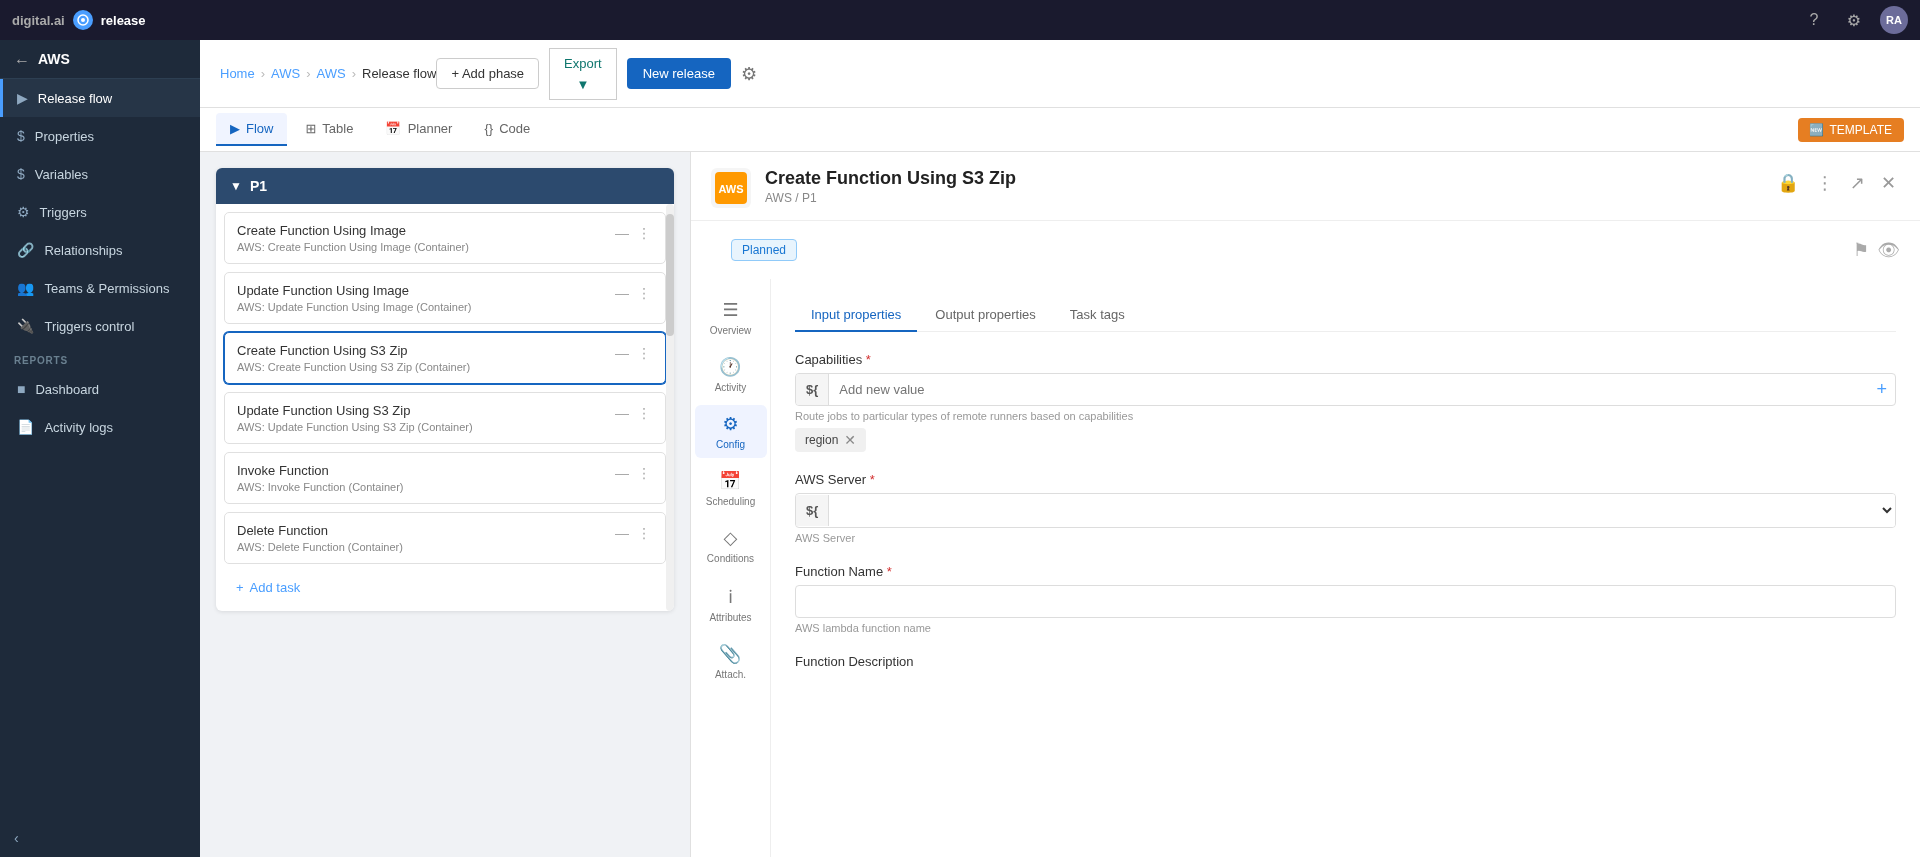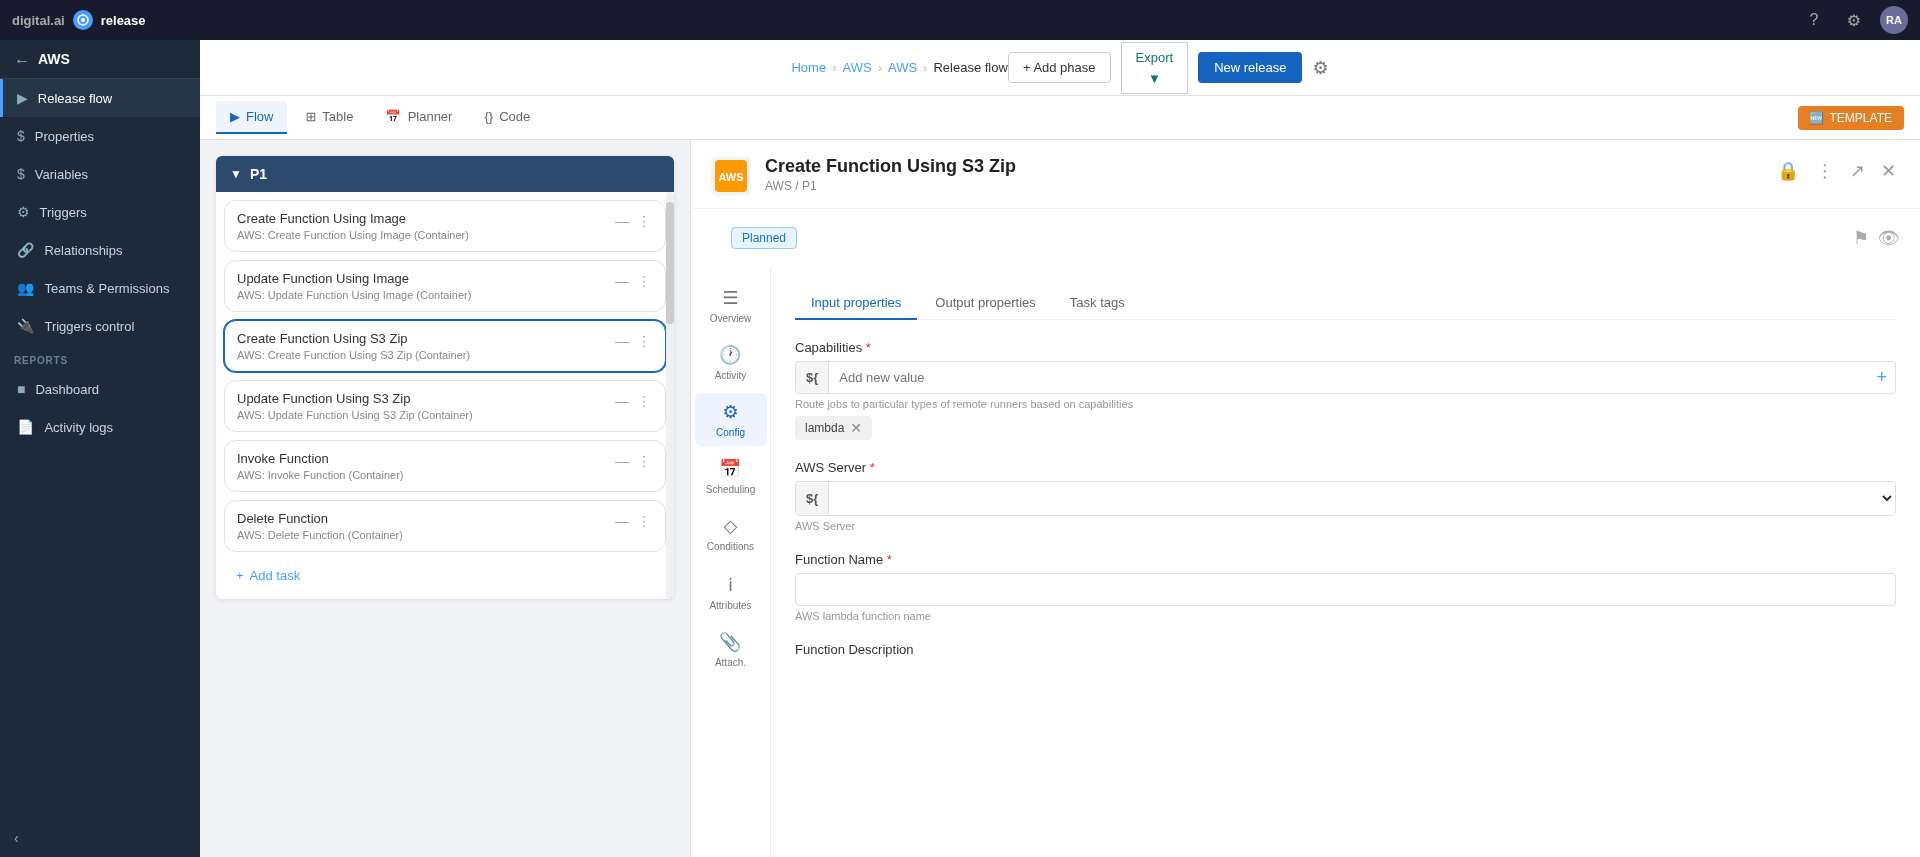--- a/index.html
+++ b/index.html
@@ -112,24 +112,24 @@
       display: flex;
       flex-direction: column;
       overflow: hidden;
     }
 
     
     .sub-header {
       background: white;
       border-bottom: 1px solid #e0e0e0;
       padding: 16px 20px;
-      height: 56px;
-      display: flex;
-      align-items: center;
-      justify-content: center;
+      height: 68px;
+      display: flex;
+      align-items: center;
+      justify-content: flex-start;
       flex-shrink: 0;
     }
     .breadcrumb {
       display: flex;
       align-items: center;
       gap: 6px;
       font-size: 13px;
       color: #555;
     }
     .breadcrumb-sep { color: #bbb; }
@@ -246,21 +246,21 @@
       gap: 8px;
       font-size: 14px;
       font-weight: 600;
     }
     .phase-header-chevron { font-size: 12px; }
     .phase-header-title { flex: 1; }
 
     .task-list { padding: 8px; }
     .task-item {
       border: 1px solid #e0e0e0;
-      border-radius: 12px;
+      border-radius: 5px;
       margin-bottom: 8px;
       padding: 10px 12px;
       background: white;
       position: relative;
       cursor: pointer;
     }
     .task-item.selected {
       border-color: #1565c0;
       box-shadow: 0 0 0 1px #1565c0;
     }
@@ -793,21 +793,21 @@
               <label class="form-label">
                 <span>Capabilities</span> <span class="required">*</span>
               </label>
               <div class="input-with-icon">
                 <div class="input-prefix">${</div>
                 <input class="input-field" type="text" placeholder="Add new value" style="">
                 <button class="input-add-btn">+</button>
               </div>
               <p class="form-hint">Route jobs to particular types of remote runners based on capabilities</p>
               <div class="tag-item">
-                <span>lambda</span>
+                <span>region</span>
                 <button class="tag-remove">✕</button>
               </div>
             </div>
 
             <div class="form-group">
               <label class="form-label">
                 <span>AWS Server</span> <span class="required">*</span>
               </label>
               <div class="select-with-icon">
                 <div class="input-prefix">${</div>

